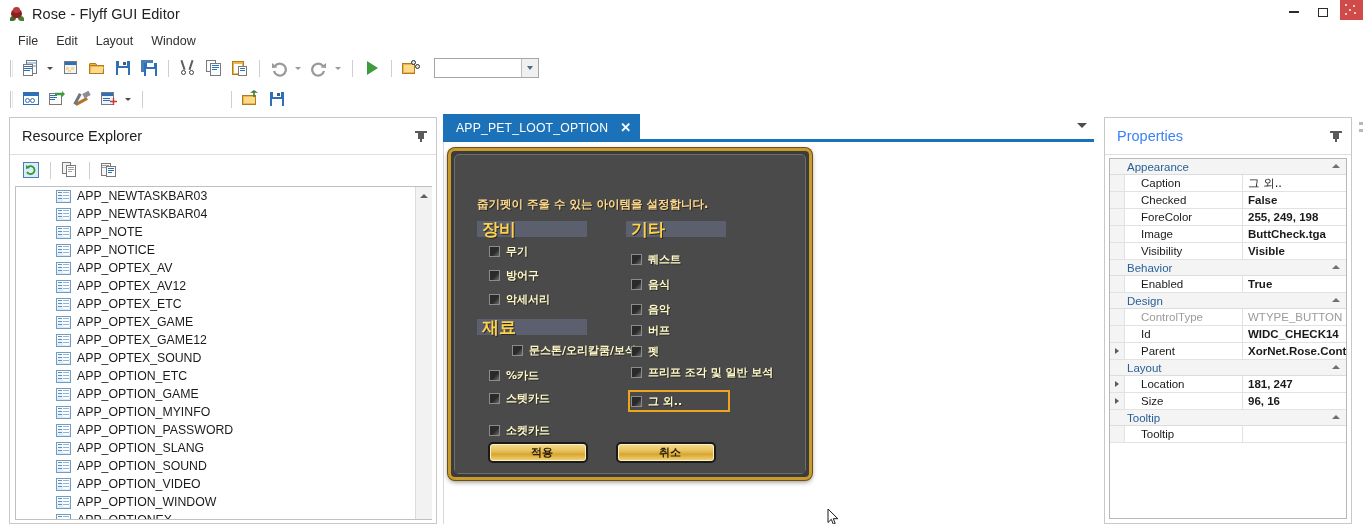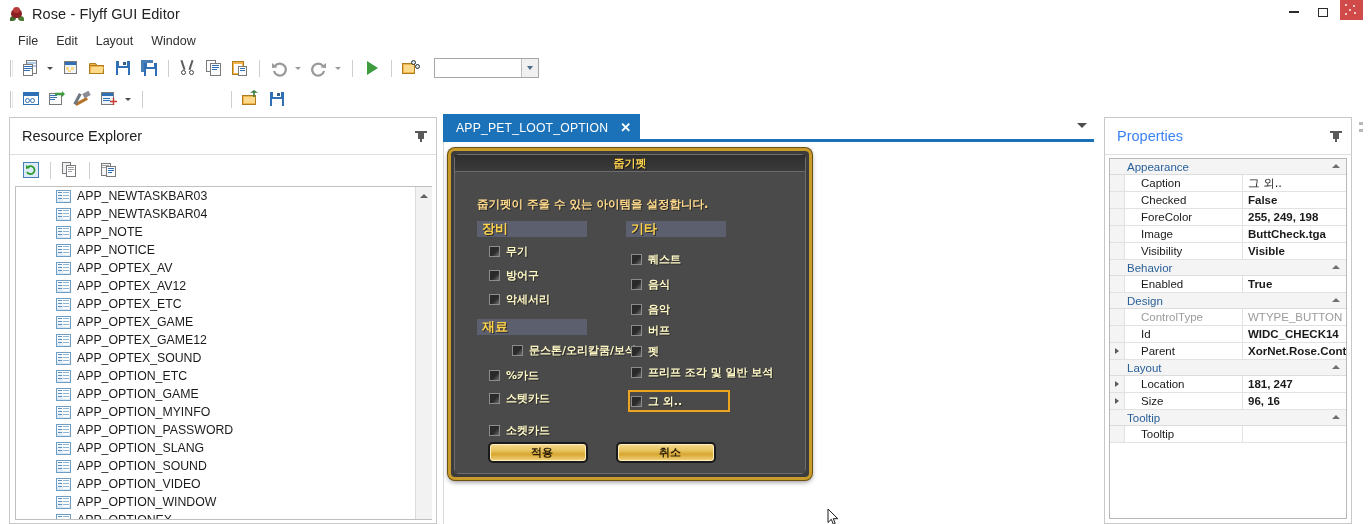--- a/index.html
+++ b/index.html
@@ -232,21 +232,21 @@
     position: absolute; left: 22px; top: 24px;
     font-size: 11.5px; font-weight: bold; color: #ffd98a;
     text-shadow: 1px 1px 0 #2a2a2a; white-space: nowrap;
     font-family: "DejaVu Sans", sans-serif;
   }
   .gd-group-hdr {
     position: absolute; height: 16px; background: #5b5f6e;
     display: flex; align-items: center; padding-left: 5px;
   }
   .gd-group-hdr span {
-    font-size: 13px; font-weight: bold; color: #ffd24b;
+    font-size: 17px; font-weight: bold; color: #ffd24b;
     text-shadow: 1px 1px 0 #2a2a2a; font-family: "DejaVu Sans", sans-serif;
   }
   .gd-check {
     position: absolute; display: flex; align-items: center; height: 16px;
   }
   .gd-check .box {
     width: 11px; height: 11px; flex: none;
     background: linear-gradient(135deg,#2a2a2a 0%, #2a2a2a 55%, #6e6e6e 100%);
     border: 1px solid #8c8c8c; margin-right: 6px;
   }
@@ -711,23 +711,20 @@
       <span class="tab-label">APP_PET_LOOT_OPTION</span>
       <span id="tab-close">✕</span>
     </div>
     <div id="tab-menu-arrow"></div>
   </div>
   <div id="canvas"></div>
 </div>
 
 <div id="game-dialog">
   <div id="gd-inner">
-    <div id="gd-titlebar">
-      <div id="gd-title">줍기펫</div>
-    </div>
     <div id="gd-body">
       <div id="gd-desc">줍기펫이 주울 수 있는 아이템을 설정합니다.</div>
 
       <div class="gd-group-hdr" style="left:22px;top:48px;width:110px;">
         <span>장비</span>
       </div>
       <div class="gd-check" style="left:34px;top:70px;">
         <div class="box"></div>
         <div class="lbl">무기</div>
       </div>

